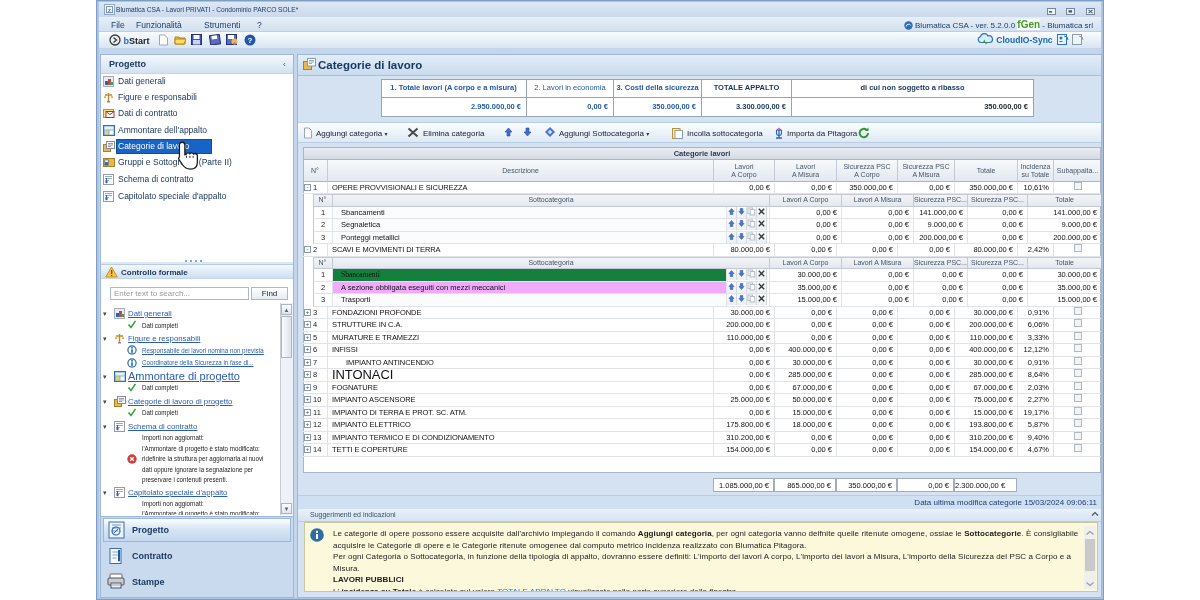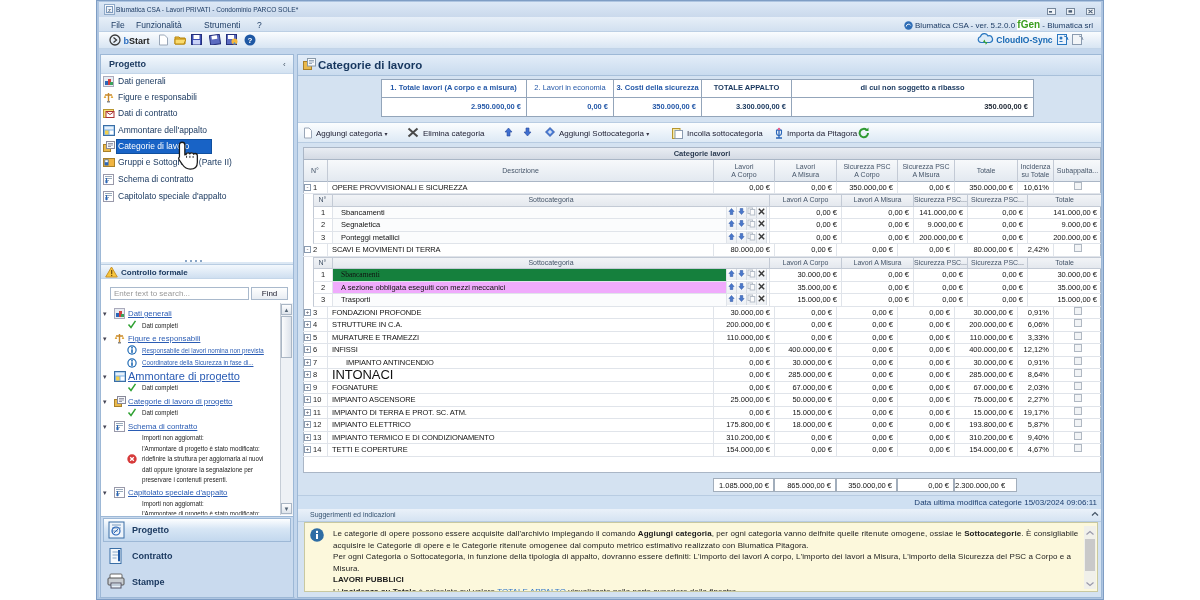--- a/index.html
+++ b/index.html
@@ -690,21 +690,21 @@
     </div>
 <div class="ab" style="left:207px;top:521px;width:794px;height:70px;background:#fcf8dc;border:1px solid #c8c8a0;overflow:hidden;">
 <div class="ab" style="left:5px;top:5px;width:14px;height:14px;">
         <svg width="14" height="14">
           <circle cx="7" cy="7" r="6.8" fill="#2e6da4"></circle>
           <rect x="6" y="2.8" width="2" height="2.2" fill="#fff"></rect>
           <rect x="6" y="6" width="2" height="5" fill="#fff"></rect>
         </svg>
       </div>
 <div class="ab" style="left:28px;top:6px;width:747px;height:12px;font-size:8px;line-height:10.5px;color:#1b1b1b;white-space:nowrap;overflow:hidden;letter-spacing:0.08px;">Le categorie di opere possono essere acquisite dall'archivio impiegando il comando <b>Aggiungi categoria</b>, per ogni categoria vanno deifnite quelle ritenute omogene, ossiae le <b>Sottocategorie</b>. È consigliabile</div>
-<div class="ab" style="left:28px;top:17.5px;width:747px;height:12px;font-size:8px;line-height:10.5px;color:#1b1b1b;white-space:nowrap;overflow:hidden;letter-spacing:0.08px;">acquisire le Categorie di opere e le Categorie ritenute omogenee dal computo metrico estimativo realizzato con Blumatica Pitagora.</div>
+<div class="ab" style="left:28px;top:17.5px;width:747px;height:12px;font-size:8px;line-height:10.5px;color:#1b1b1b;white-space:nowrap;overflow:hidden;letter-spacing:0.08px;">acquisire le Categorie di opere e le Categorie ritenute omogenee dal computo metrico incidenza realizzato con Blumatica Pitagora.</div>
 <div class="ab" style="left:28px;top:29.0px;width:747px;height:12px;font-size:8px;line-height:10.5px;color:#1b1b1b;white-space:nowrap;overflow:hidden;letter-spacing:0.08px;">Per ogni Categoria o Sottocategoria, in funzione della tipologia di appalto, dovranno essere definiti: L'importo dei lavori A corpo, L'importo dei lavori a Misura, L'importo della Sicurezza del PSC a Corpo e a</div>
 <div class="ab" style="left:28px;top:40.5px;width:747px;height:12px;font-size:8px;line-height:10.5px;color:#1b1b1b;white-space:nowrap;overflow:hidden;letter-spacing:0.08px;">Misura.</div>
 <div class="ab" style="left:28px;top:52.0px;width:747px;height:12px;font-size:8px;line-height:10.5px;color:#1b1b1b;white-space:nowrap;overflow:hidden;letter-spacing:0.08px;"><b>LAVORI PUBBLICI</b></div>
 <div class="ab" style="left:28px;top:63.5px;width:747px;height:12px;font-size:8px;line-height:10.5px;color:#1b1b1b;white-space:nowrap;overflow:hidden;letter-spacing:0.08px;">L' <b>incidenza su Totale</b> è calcolato sul valore <span style="color:#2e75c8">TOTALE APPALTO</span> visualizzato nella parte superiore della finestra</div>
 <div class="ab" style="left:779px;top:3px;width:12px;height:63px;background:#f0f0ea;"></div>
 <div class="ab" style="left:780px;top:7px;width:12px;height:8px;">
         <svg width="10" height="6">
           <path d="M1.5 4.5L5 1.5 8.5 4.5" fill="none" stroke="#99a" stroke-width="1.2"></path>
         </svg>
       </div>

